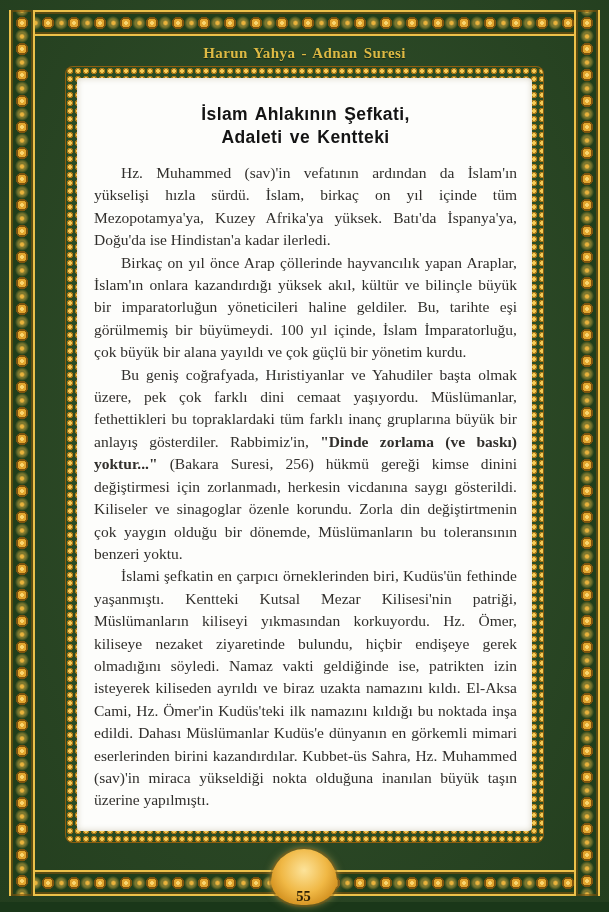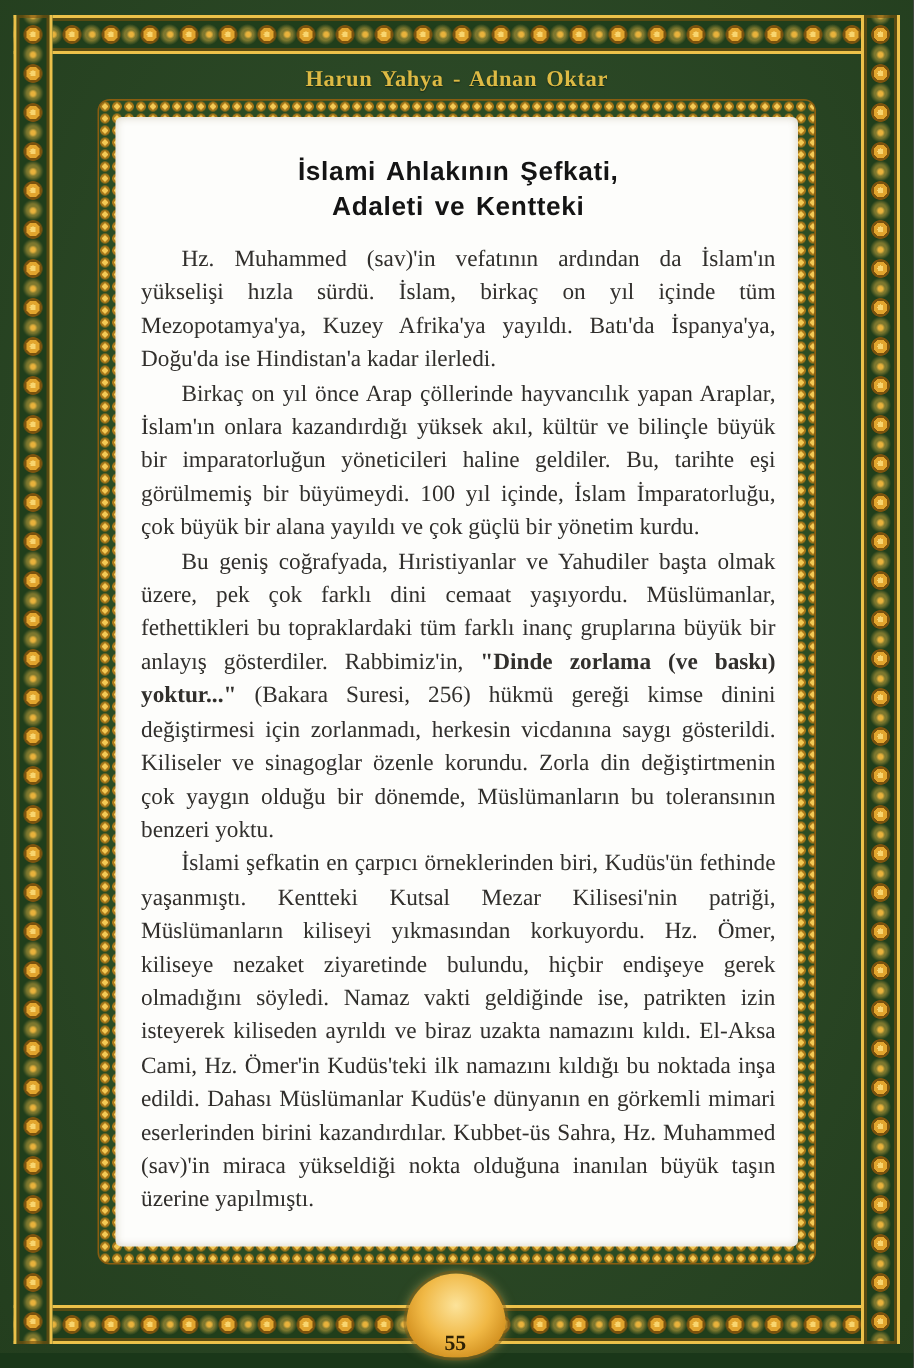--- a/index.html
+++ b/index.html
@@ -95,30 +95,30 @@
 <body>
 
 <div class="screen">
 
   <div class="orn h orn-top"></div>
   <div class="orn h orn-bottom"></div>
   <div class="orn v orn-left"></div>
   <div class="orn v orn-right"></div>
   <div class="bottom-strip"></div>
 
-  <div class="header-title">Harun Yahya - Adnan Oktar</div>
+  <div class="header-title">Harun Yahya - Adnan Suresi</div>
 
   <div class="chain">
     <div class="page">
       <h1 class="page-title">
-        <span style="display:block">İslami Ahlakının Şefkati,</span>
+        <span style="display:block">İslam Ahlakının Şefkati,</span>
         <span style="display:block">Adaleti ve Kentteki</span>
       </h1>
       <div class="body-text">
-          <p class="para"><span>Hz. Muhammed (sav)'in vefatının ardından da İslam'ın yükselişi hızla sürdü. İslam, birkaç on yıl içinde tüm Mezopotamya'ya, Kuzey Afrika'ya yayıldı. Batı'da İspanya'ya, Doğu'da ise Hindistan'a kadar ilerledi.</span></p>
+          <p class="para"><span>Hz. Muhammed (sav)'in vefatının ardından da İslam'ın yükselişi hızla sürdü. İslam, birkaç on yıl içinde tüm Mezopotamya'ya, Kuzey Afrika'ya yüksek. Batı'da İspanya'ya, Doğu'da ise Hindistan'a kadar ilerledi.</span></p>
           <p class="para"><span>Birkaç on yıl önce Arap çöllerinde hayvancılık yapan Araplar, İslam'ın onlara kazandırdığı yüksek akıl, kültür ve bilinçle büyük bir imparatorluğun yöneticileri haline geldiler. Bu, tarihte eşi görülmemiş bir büyümeydi. 100 yıl içinde, İslam İmparatorluğu, çok büyük bir alana yayıldı ve çok güçlü bir yönetim kurdu.</span></p>
           <p class="para"><span>Bu geniş coğrafyada, Hıristiyanlar ve Yahudiler başta olmak üzere, pek çok farklı dini cemaat yaşıyordu. Müslümanlar, fethettikleri bu topraklardaki tüm farklı inanç gruplarına büyük bir anlayış gösterdiler. Rabbimiz'in, </span><span class="bold">"Dinde zorlama (ve baskı) yoktur..." </span><span>(Bakara Suresi, 256) hükmü gereği kimse dinini değiştirmesi için zorlanmadı, herkesin vicdanına saygı gösterildi. Kiliseler ve sinagoglar özenle korundu. Zorla din değiştirtmenin çok yaygın olduğu bir dönemde, Müslümanların bu toleransının benzeri yoktu.</span></p>
           <p class="para"><span>İslami şefkatin en çarpıcı örneklerinden biri, Kudüs'ün fethinde yaşanmıştı. Kentteki Kutsal Mezar Kilisesi'nin patriği, Müslümanların kiliseyi yıkmasından korkuyordu. Hz. Ömer, kiliseye nezaket ziyaretinde bulundu, hiçbir endişeye gerek olmadığını söyledi. Namaz vakti geldiğinde ise, patrikten izin isteyerek kiliseden ayrıldı ve biraz uzakta namazını kıldı. El-Aksa Cami, Hz. Ömer'in Kudüs'teki ilk namazını kıldığı bu noktada inşa edildi. Dahası Müslümanlar Kudüs'e dünyanın en görkemli mimari eserlerinden birini kazandırdılar. Kubbet-üs Sahra, Hz. Muhammed (sav)'in miraca yükseldiği nokta olduğuna inanılan büyük taşın üzerine yapılmıştı.</span></p>
         </div>
     </div>
   </div>
 
   <div class="medallion">
     <span class="page-number">55</span>
   </div>

